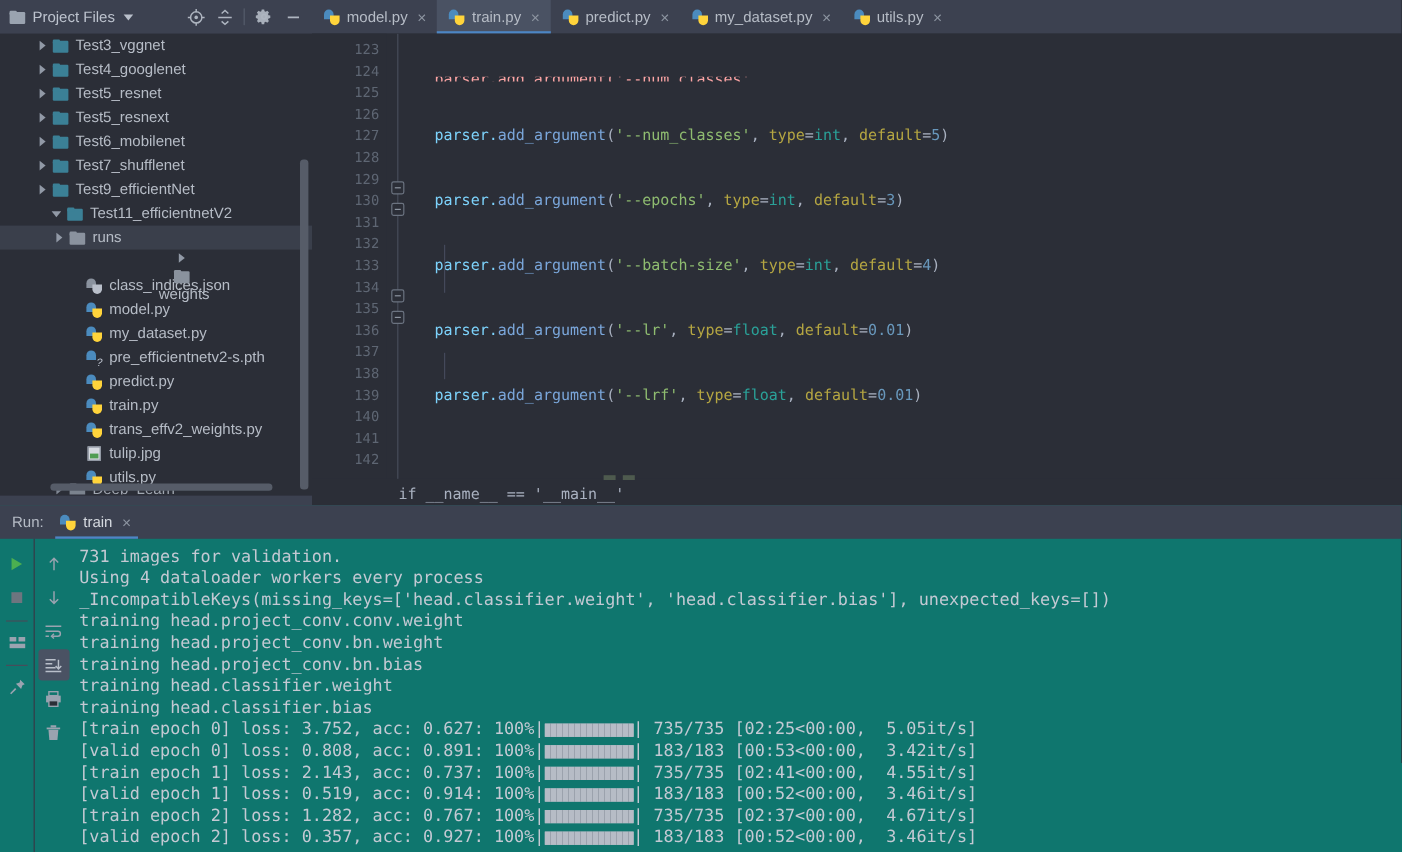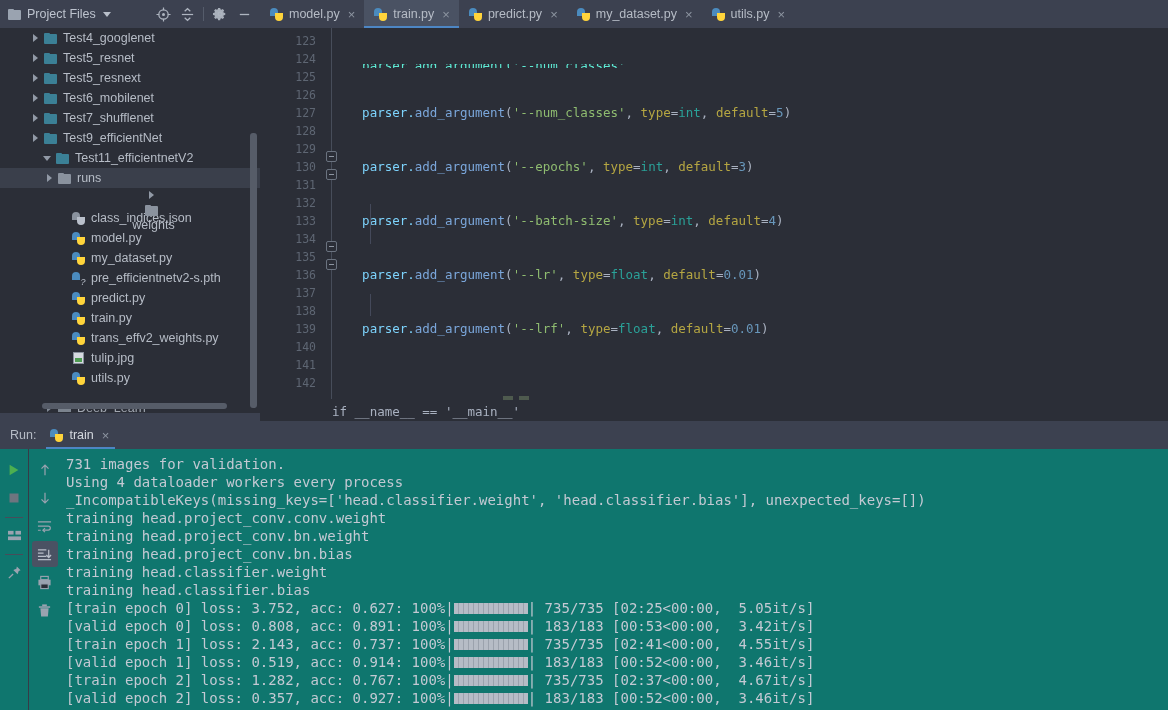--- a/index.html
+++ b/index.html
@@ -298,20 +298,29 @@
         <div class="tool-btn">
           <svg width="15" height="15" viewBox="0 0 16 16">
               <path d="M3 8h10" stroke="#aeb5c0" stroke-width="1.4"></path>
             </svg>
         </div>
       </div>
     </div>
 
     <div class="tree">
       <div id="tree-rows">
+          <div class="tree-row" style="padding-left: 28px;">
+            <span class="tw">
+              <i class="tri"></i>
+            </span>
+            <span class="ficon">
+              <i class="f-folder"></i>
+            </span>
+            <span class="tlabel">Test3_vggnet</span>
+          </div>
           <div class="tree-row" style="padding-left: 28px;">
             <span class="tw">
               <i class="tri"></i>
             </span>
             <span class="ficon">
               <i class="f-folder"></i>
             </span>
             <span class="tlabel">Test4_googlenet</span>
           </div>
           <div class="tree-row" style="padding-left: 28px;">
@@ -521,21 +530,21 @@
         </div>
       <div class="fold-col">
         <div class="fold-line"></div>
         <div class="fold-mark" style="top:123px;"></div>
         <div class="fold-mark" style="top:141px;"></div>
         <div class="fold-mark" style="top:213px;"></div>
         <div class="fold-mark" style="top:231px;"></div>
       </div>
 
       <div class="code">
-        <div class="cl" style="color:#5eead4;overflow:hidden;height:4px;line-height:4px;"><span class="squiggle">&nbsp;&nbsp;&nbsp;&nbsp;parser.add_argument('--num_classes'</span></div>
+        <div class="cl" style="color:#fca5a5;overflow:hidden;height:4px;line-height:4px;"><span class="squiggle">&nbsp;&nbsp;&nbsp;&nbsp;parser.add_argument('--num_classes'</span></div>
         <div class="cl"><span class="k-def">    parser.</span><span class="k-fn">add_argument</span><span class="k-punct">(</span><span class="k-str2">'--num_classes'</span><span class="k-punct">, </span><span class="k-param">type</span><span class="k-punct">=</span><span class="k-type">int</span><span class="k-punct">, </span><span class="k-param">default</span><span class="k-punct">=</span><span class="k-num">5</span><span class="k-punct">)</span></div>
         <div class="cl"><span class="k-def">    parser.</span><span class="k-fn">add_argument</span><span class="k-punct">(</span><span class="k-str2">'--epochs'</span><span class="k-punct">, </span><span class="k-param">type</span><span class="k-punct">=</span><span class="k-type">int</span><span class="k-punct">, </span><span class="k-param">default</span><span class="k-punct">=</span><span class="k-num">3</span><span class="k-punct">)</span></div>
         <div class="cl"><span class="k-def">    parser.</span><span class="k-fn">add_argument</span><span class="k-punct">(</span><span class="k-str2">'--batch-size'</span><span class="k-punct">, </span><span class="k-param">type</span><span class="k-punct">=</span><span class="k-type">int</span><span class="k-punct">, </span><span class="k-param">default</span><span class="k-punct">=</span><span class="k-num">4</span><span class="k-punct">)</span></div>
         <div class="cl"><span class="k-def">    parser.</span><span class="k-fn">add_argument</span><span class="k-punct">(</span><span class="k-str2">'--lr'</span><span class="k-punct">, </span><span class="k-param">type</span><span class="k-punct">=</span><span class="k-type">float</span><span class="k-punct">, </span><span class="k-param">default</span><span class="k-punct">=</span><span class="k-num">0.01</span><span class="k-punct">)</span></div>
         <div class="cl"><span class="k-def">    parser.</span><span class="k-fn">add_argument</span><span class="k-punct">(</span><span class="k-str2">'--lrf'</span><span class="k-punct">, </span><span class="k-param">type</span><span class="k-punct">=</span><span class="k-type">float</span><span class="k-punct">, </span><span class="k-param">default</span><span class="k-punct">=</span><span class="k-num">0.01</span><span class="k-punct">)</span></div>
         <div class="cl"></div>
         
         
         
         

